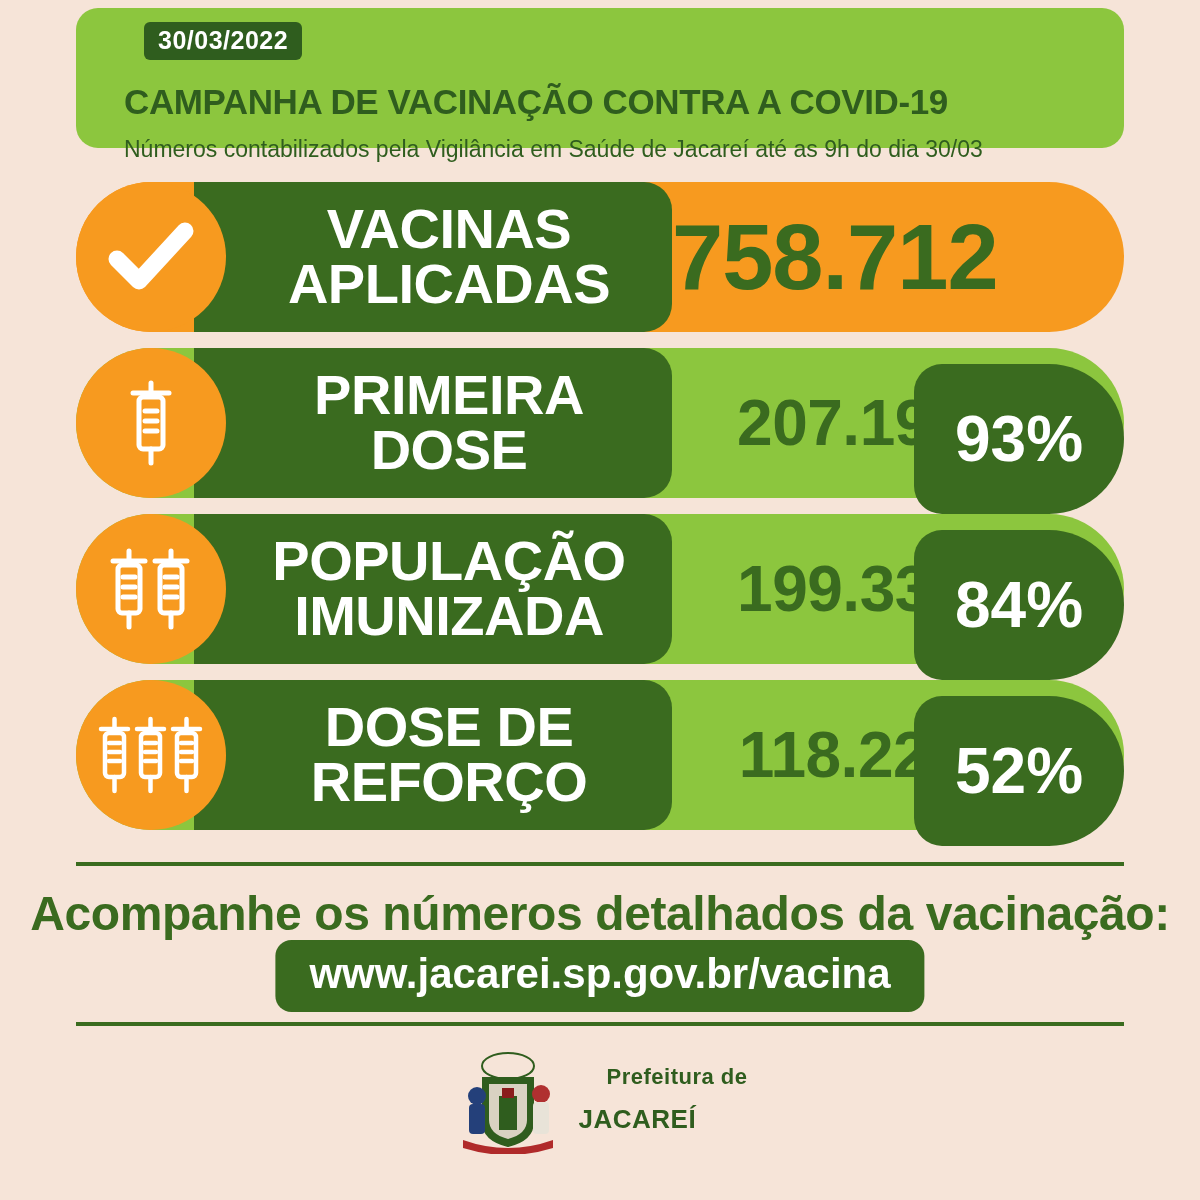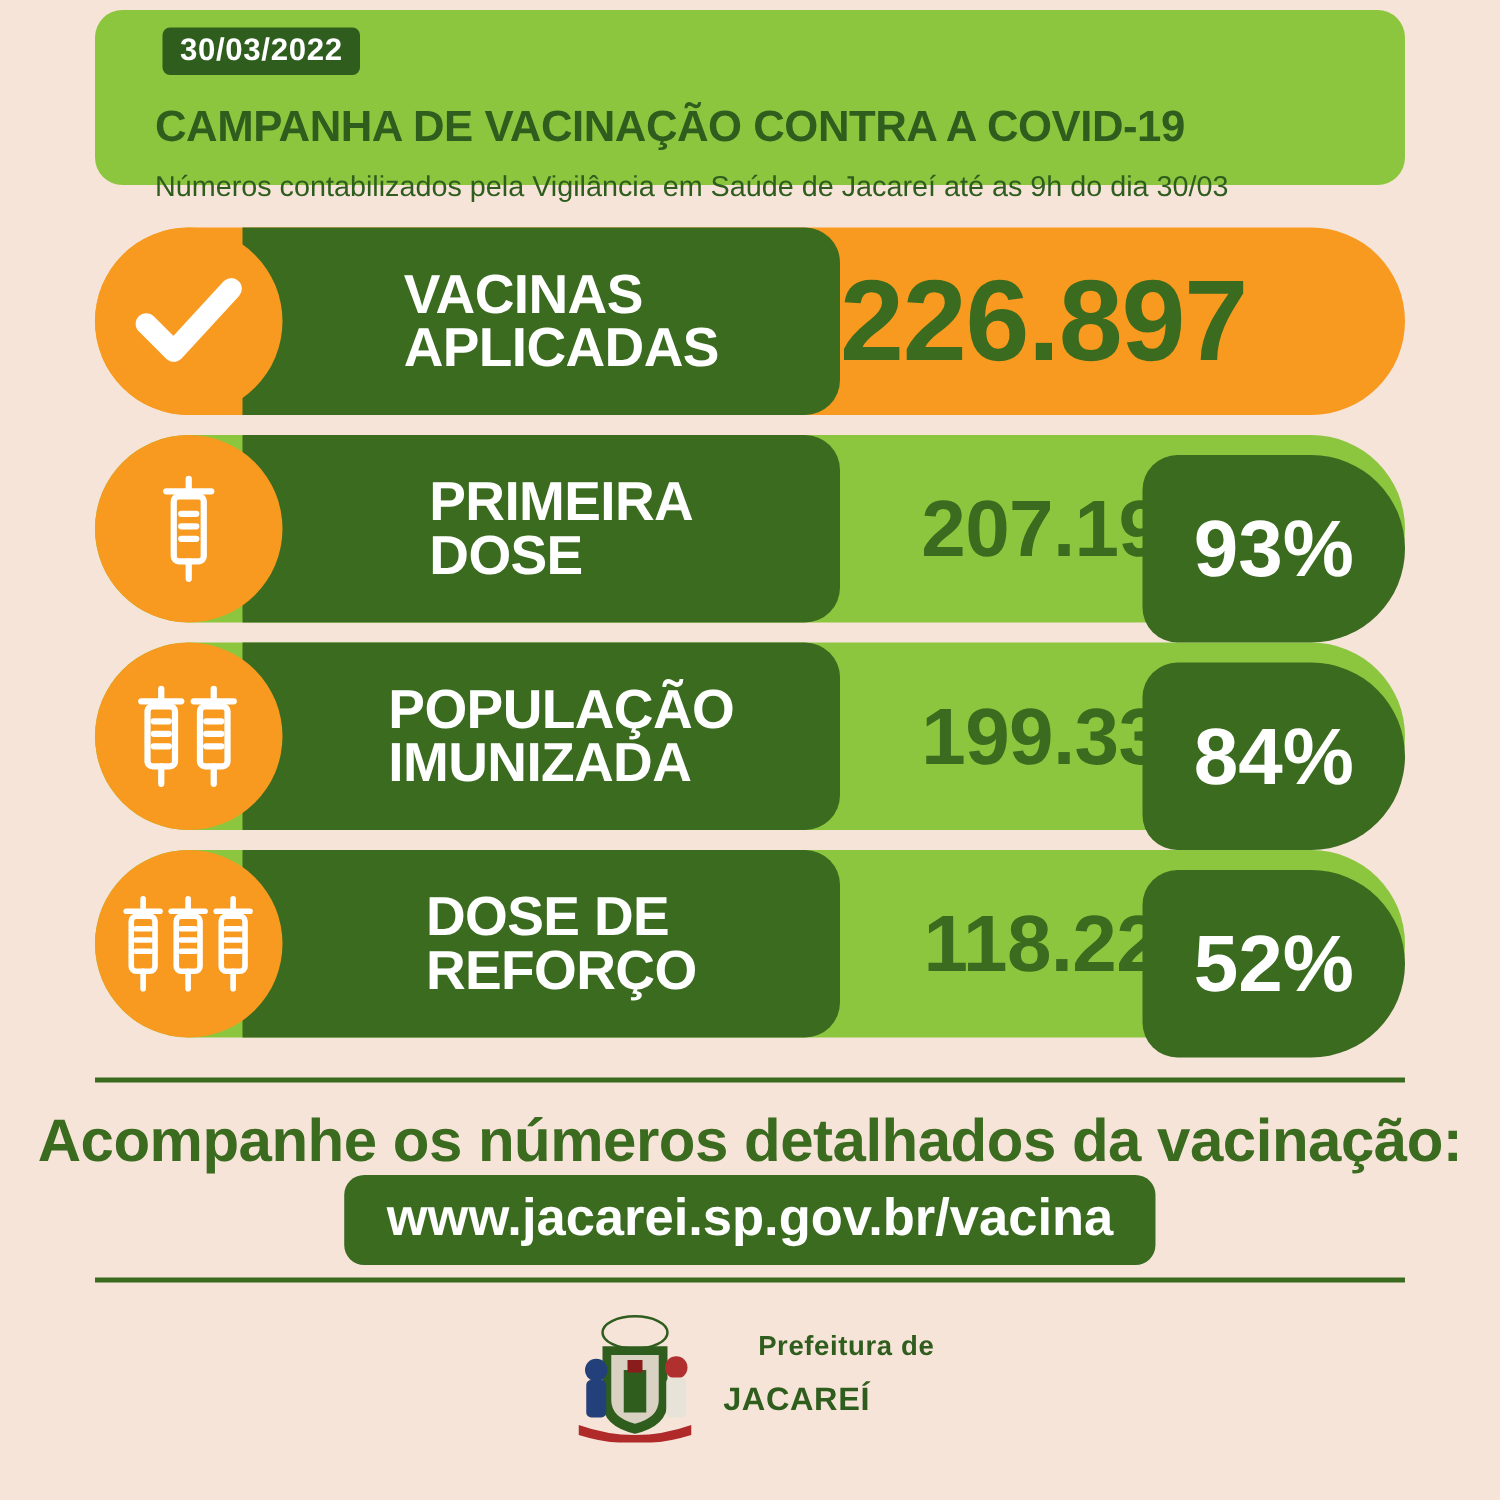--- a/index.html
+++ b/index.html
@@ -34,21 +34,21 @@
   }
   .date-badge {
     display: inline-block;
     background: #2f5d1e;
     color: #ffffff;
     font-weight: bold;
     font-size: 25px;
     letter-spacing: 0.5px;
     padding: 4px 14px 5px 14px;
     border-radius: 6px;
-    margin-left: 6px;
+    margin-left: 20px;
   }
   .header-title {
     color: #2f5d1e;
     font-weight: bold;
     font-size: 35px;
     letter-spacing: -0.4px;
     margin-top: 22px;
     white-space: nowrap;
   }
   .header-sub {
@@ -106,22 +106,23 @@
     justify-content: center;
     z-index: 2;
     padding: 0 28px 0 60px;
     box-sizing: border-box;
   }
   .row.highlight .label-box { width: 478px; }
   .row.normal .label-box { width: 478px; }
   .label-text {
     color: #ffffff;
     font-weight: bold;
-    font-size: 44px;
+    font-size: 56px;
     line-height: 0.98;
+    text-align: center;
     letter-spacing: -0.5px;
     white-space: pre-line;
   }
   .value-big {
     position: absolute;
     left: 596px;
     top: 0;
     height: 150px;
     display: flex;
     align-items: center;
@@ -246,21 +247,21 @@
       <div class="row-main"></div>
       <div class="icon-circle">
         <svg width="96" height="96" viewBox="0 0 96 96">
           <path d="M14 50 L36 72 L82 22" fill="none" stroke="#ffffff" stroke-width="17" stroke-linecap="round" stroke-linejoin="round"></path>
         </svg>
       </div>
       <div class="label-box">
         <span class="label-text">VACINAS
 APLICADAS</span>
       </div>
-      <div class="value-big">226.897</div>
+      <div class="value-big">758.712</div>
     </div>
 
     <div class="row normal">
       <div class="row-main"></div>
       <div class="icon-circle">
         <svg width="100" height="100" viewBox="0 0 100 100">
           <g fill="none" stroke="#ffffff" stroke-width="5" stroke-linecap="round">
             <rect x="38" y="24" width="24" height="52" rx="4"></rect>
             <line x1="32" y1="20" x2="68" y2="20"></line>
             <line x1="50" y1="10" x2="50" y2="20"></line>

